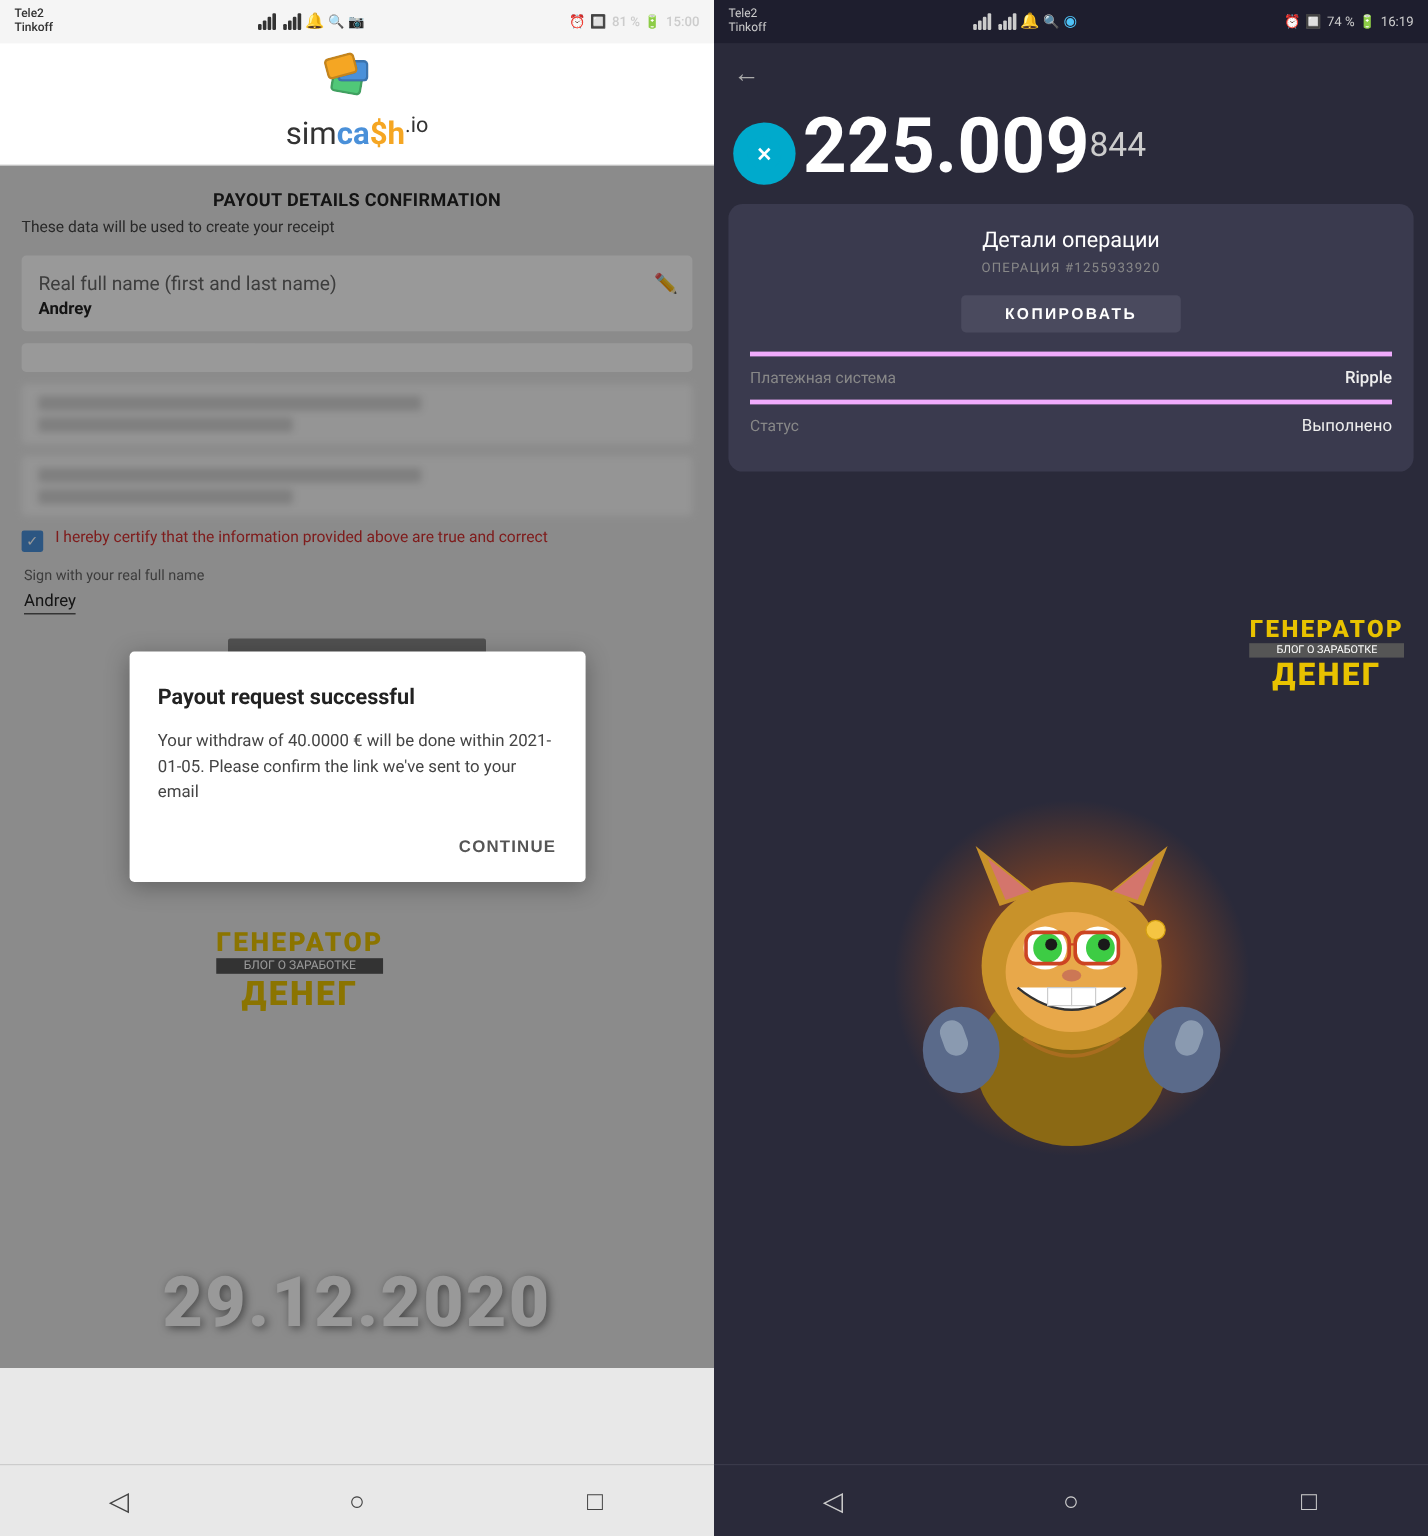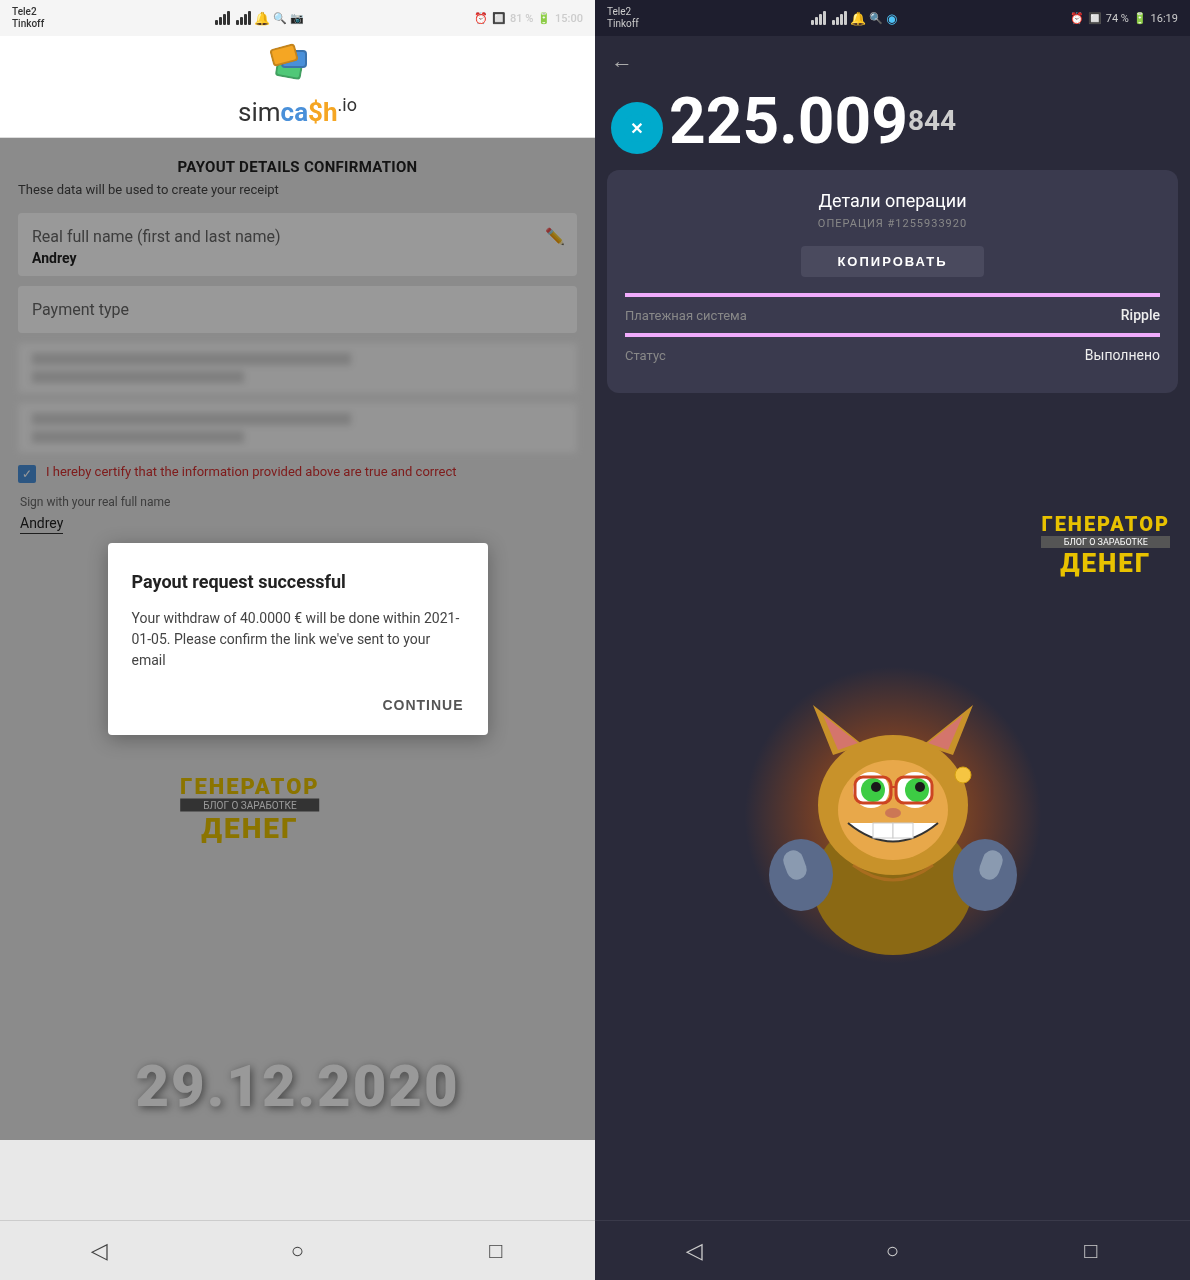--- a/index.html
+++ b/index.html
@@ -358,21 +358,21 @@
     }
     .amount-main {
       font-size: 64px;
       font-weight: 700;
       color: #fff;
       line-height: 1;
     }
     .amount-decimal {
       font-size: 28px;
       color: #ccc;
-      font-weight: 700;
+      font-weight: 400;
       align-self: flex-start;
       margin-top: 14px;
     }
 
     .operation-card {
       background: #3a3a4e;
       border-radius: 12px;
       margin: 0 12px 16px 12px;
       padding: 20px 18px;
     }
@@ -520,21 +520,20 @@
     <div class="payout-title">PAYOUT DETAILS CONFIRMATION</div>
     <div class="payout-subtitle">These data will be used to create your receipt</div>
 
     <div class="form-section">
       <div class="form-label">Real full name (first and last name)</div>
       <div class="form-value">Andrey</div>
       <div class="edit-icon">✏️</div>
     </div>
 
     <div class="form-section">
-      <div class="form-label">Payment type</div>
     </div>
 
     <div class="blurred-section">
       <div class="blurred-line"></div>
       <div class="blurred-line2"></div>
     </div>
     <div class="blurred-section">
       <div class="blurred-line"></div>
       <div class="blurred-line2"></div>
     </div>

